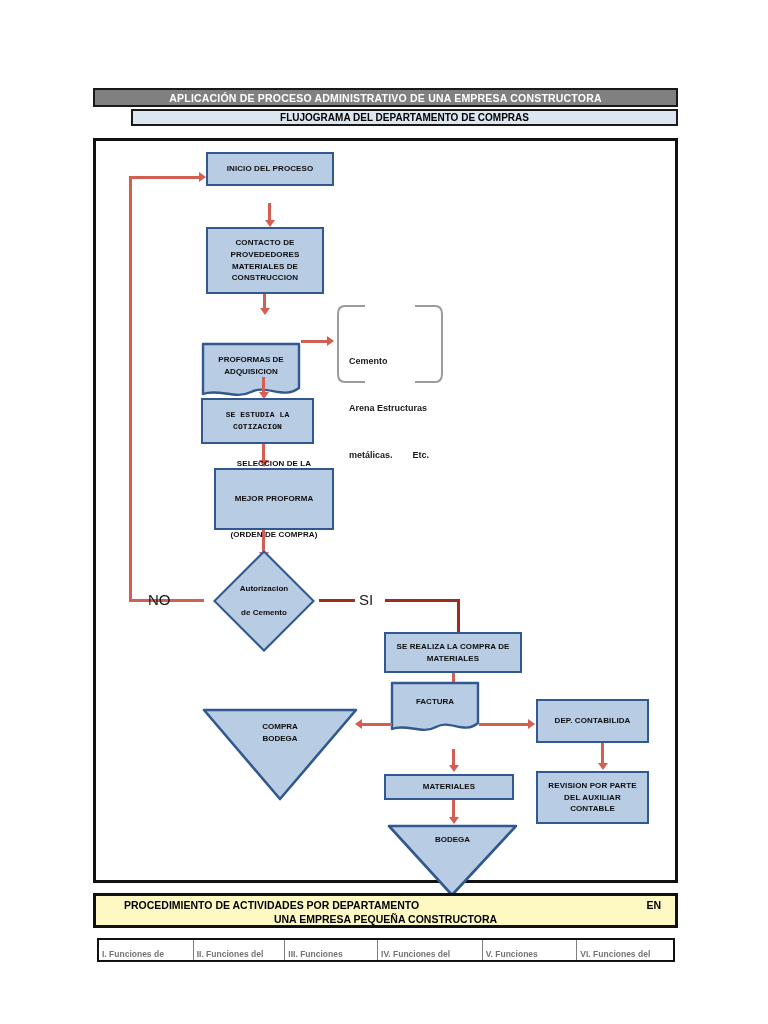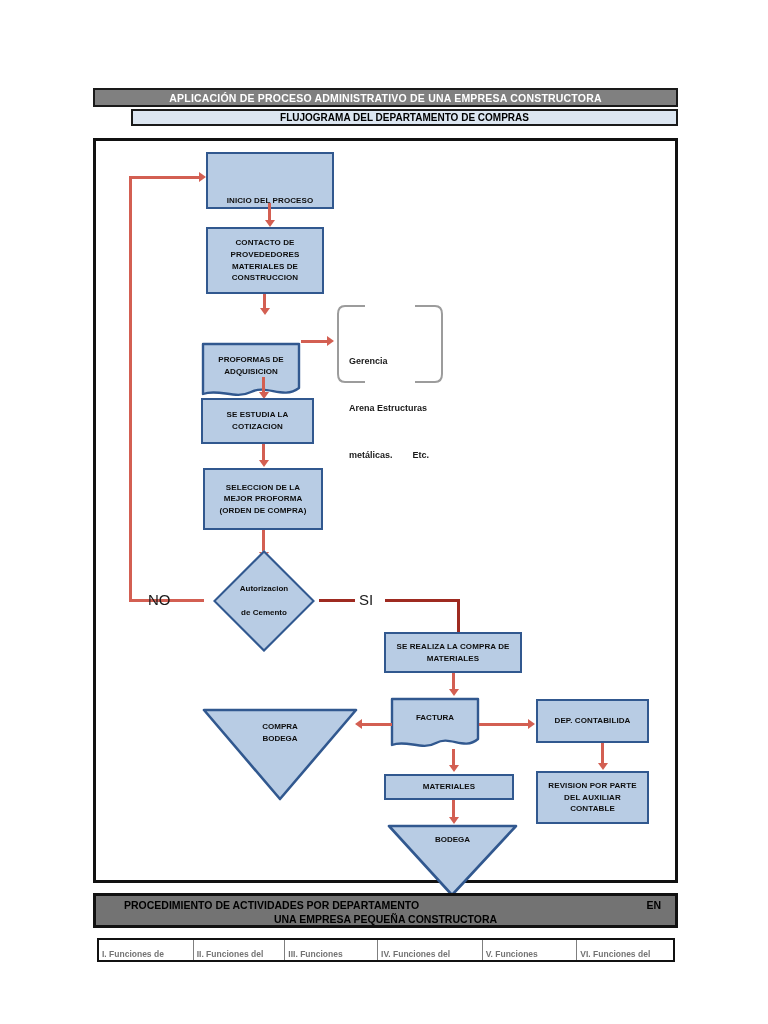--- a/index.html
+++ b/index.html
@@ -73,21 +73,21 @@
   }
 
   
   .ftr-wrap {
     position: absolute;
     left: 93px;
     top: 893px;
     width: 585px;
   }
   .ftr-bar {
-    background: #737373;
+    background: #fef9c3;
     border: 3px solid #111111;
     box-sizing: border-box;
     position: relative;
     height: 35px;
   }
   .ftr-line1 {
     position: absolute;
     left: 28px;
     top: 3px;
     font-size: 10.5px;
@@ -275,21 +275,21 @@
   <div class="chart-frame">
     <div class="chart-inner">
 
       <div class="conn" style="left:33px; top:458px; width:75px; height:3px;"></div>
 
       <div class="conn" style="left:33px; top:35px; width:3px; height:426px;"></div>
 
       <div class="conn" style="left:33px; top:35px; width:72px; height:3px;"></div>
       <div class="arrow arrow-right" style="left:103px; top:31px;"></div>
 
-      <div class="node rect" style="left:110px; top:11px; width:128px; height:57px;align-items:flex-end;">
+      <div class="node rect" style="left:110px; top:11px; width:128px; height:34px;">
         <span>INICIO DEL PROCESO</span>
       </div>
 
       <div class="conn" style="left:172px; top:62px; width:3px; height:19px;"></div>
       <div class="arrow arrow-down" style="left:169px; top:79px;"></div>
 
       <div class="node rect" style="left:110px; top:86px; width:118px; height:67px; flex-direction:column;">
         <span>CONTACTO DE</span>
         <span>PROVEDEDORES</span>
         <span>MATERIALES DE</span>
@@ -311,38 +311,38 @@
 
       <div class="conn" style="left:205px; top:199px; width:28px; height:3px;"></div>
       <div class="arrow arrow-right" style="left:231px; top:195px;"></div>
 
       <div class="bracket-wrap" style="left:239px; top:163px; width:110px; height:80px;">
         <svg width="110" height="80" viewBox="0 0 110 80">
           <path d="M30,2 L10,2 C5,2 3,5 3,10 L3,70 C3,75 5,78 10,78 L30,78" fill="none" stroke="#9c9c9c" stroke-width="2"></path>
           <path d="M80,2 L100,2 C105,2 107,5 107,10 L107,70 C107,75 105,78 100,78 L80,78" fill="none" stroke="#9c9c9c" stroke-width="2"></path>
         </svg>
         <div class="bracket-txt">
-          <div>Gerencia</div>
+          <div>Cemento</div>
           <div>Arena Estructuras</div>
           <div>metálicas.        Etc.</div>
         </div>
       </div>
 
       <div class="conn" style="left:166px; top:236px; width:3px; height:17px;"></div>
       <div class="arrow arrow-down" style="left:163px; top:251px;"></div>
 
-      <div class="node rect" style="left:105px; top:257px; width:113px; height:46px; flex-direction:column;">
+      <div class="node rect" style="left:105px; top:257px; width:113px; height:46px; flex-direction:column;font-family:Liberation Mono, monospace;">
         <span>SE ESTUDIA LA</span>
         <span>COTIZACION</span>
       </div>
 
       <div class="conn" style="left:166px; top:303px; width:3px; height:18px;"></div>
       <div class="arrow arrow-down" style="left:163px; top:319px;"></div>
 
-      <div class="node rect" style="left:107px; top:327px; width:120px; height:62px; flex-direction:column;">
+      <div class="node rect" style="left:118px; top:327px; width:120px; height:62px; flex-direction:column;gap:24px;">
         <span>SELECCION DE LA</span>
         <span>MEJOR PROFORMA</span>
         <span>(ORDEN DE COMPRA)</span>
       </div>
 
       <div class="conn" style="left:166px; top:389px; width:3px; height:24px;"></div>
       <div class="arrow arrow-down" style="left:163px; top:411px;"></div>
 
       <div class="diamond-wrap" style="left:115px; top:422px; width:106px; height:76px;">
         <div class="diamond-shape" style="width:72px; height:72px; left:17px; top:2px;"></div>
@@ -360,21 +360,21 @@
       <div class="conn conn-dark" style="left:361px; top:458px; width:3px; height:34px;"></div>
 
       <div class="node rect" style="left:288px; top:491px; width:138px; height:41px; flex-direction:column;">
         <span>SE REALIZA LA COMPRA DE</span>
         <span>MATERIALES</span>
       </div>
 
       <div class="conn" style="left:356px; top:532px; width:3px; height:18px;"></div>
       <div class="arrow arrow-down" style="left:353px; top:548px;"></div>
 
-      <div class="doc-wrap" style="left:294px; top:556px; width:90px; height:56px;">
+      <div class="doc-wrap" style="left:294px; top:540px; width:90px; height:56px;">
         <svg width="90" height="56" viewBox="0 0 90 56">
           <path d="M2,2 L88,2 L88,42 C74,54 60,38 46,46 C32,54 16,42 2,48 Z" fill="#b8cce4" stroke="#31588f" stroke-width="2.4" stroke-linejoin="round"></path>
         </svg>
         <div class="doc-txt" style="height:42px;">
           <span>FACTURA</span>
         </div>
       </div>
 
       <div class="conn" style="left:266px; top:582px; width:30px; height:3px;"></div>
       <div class="arrow arrow-left" style="left:259px; top:578px;"></div>

